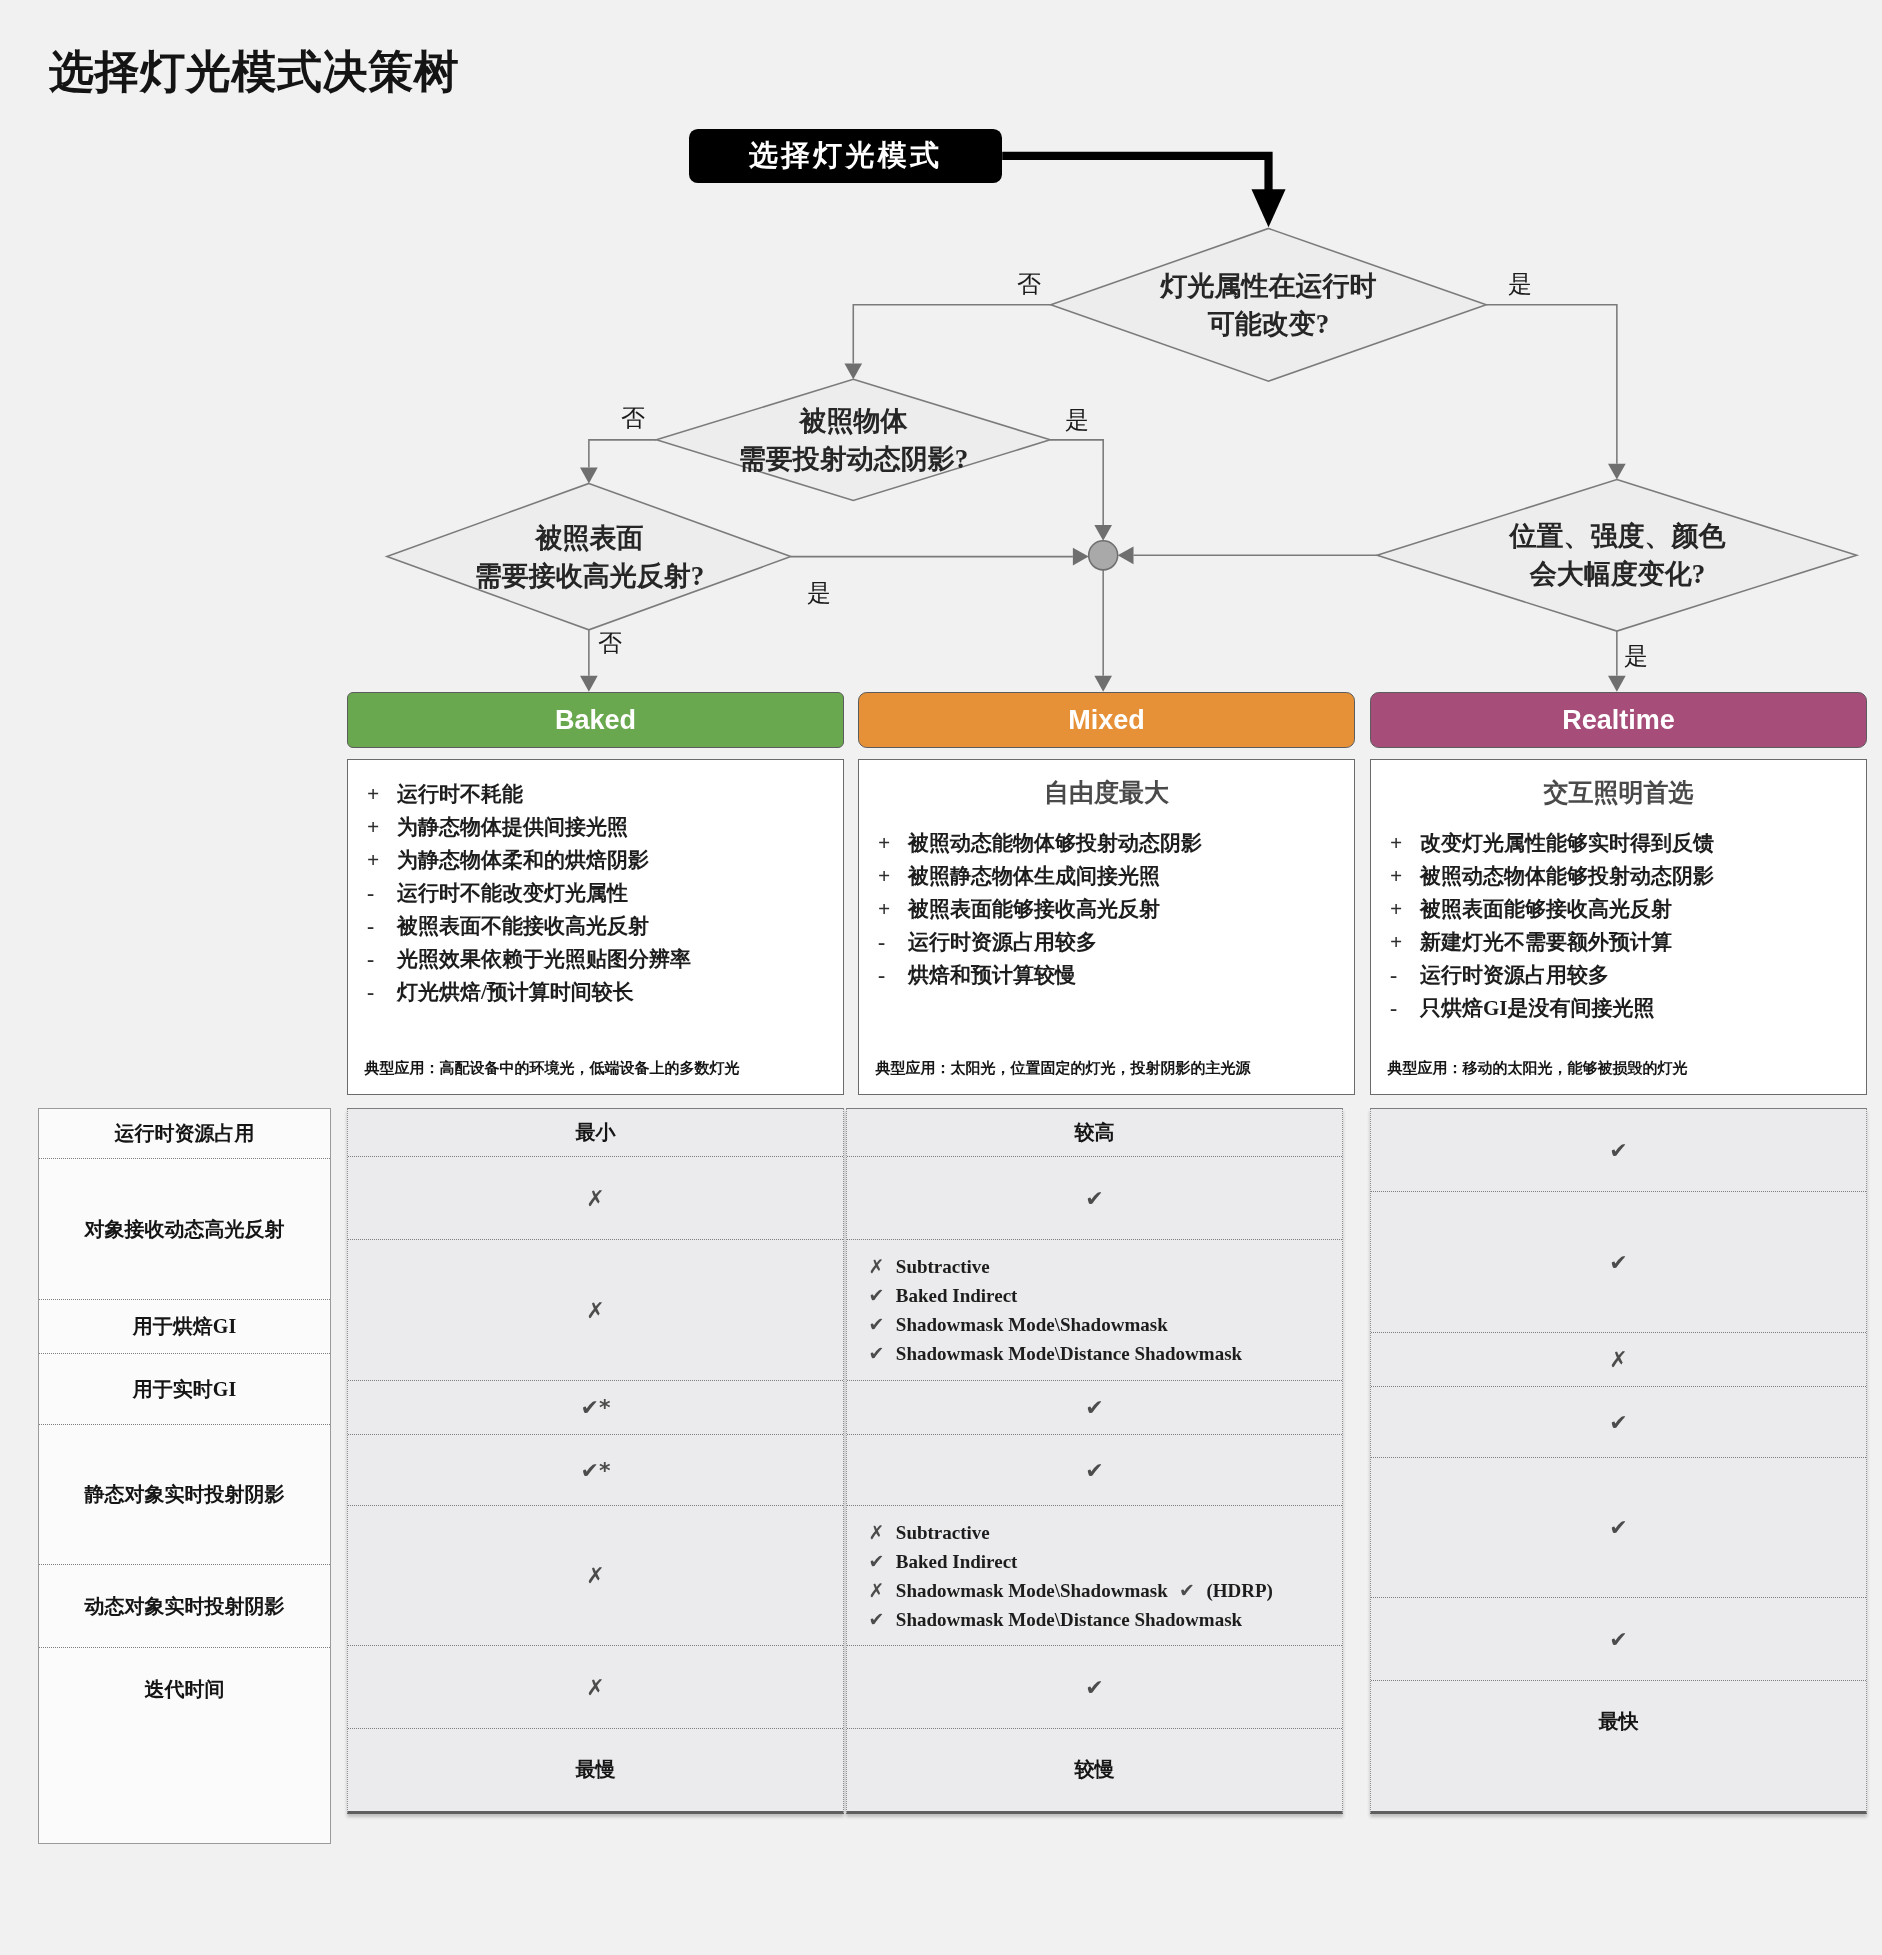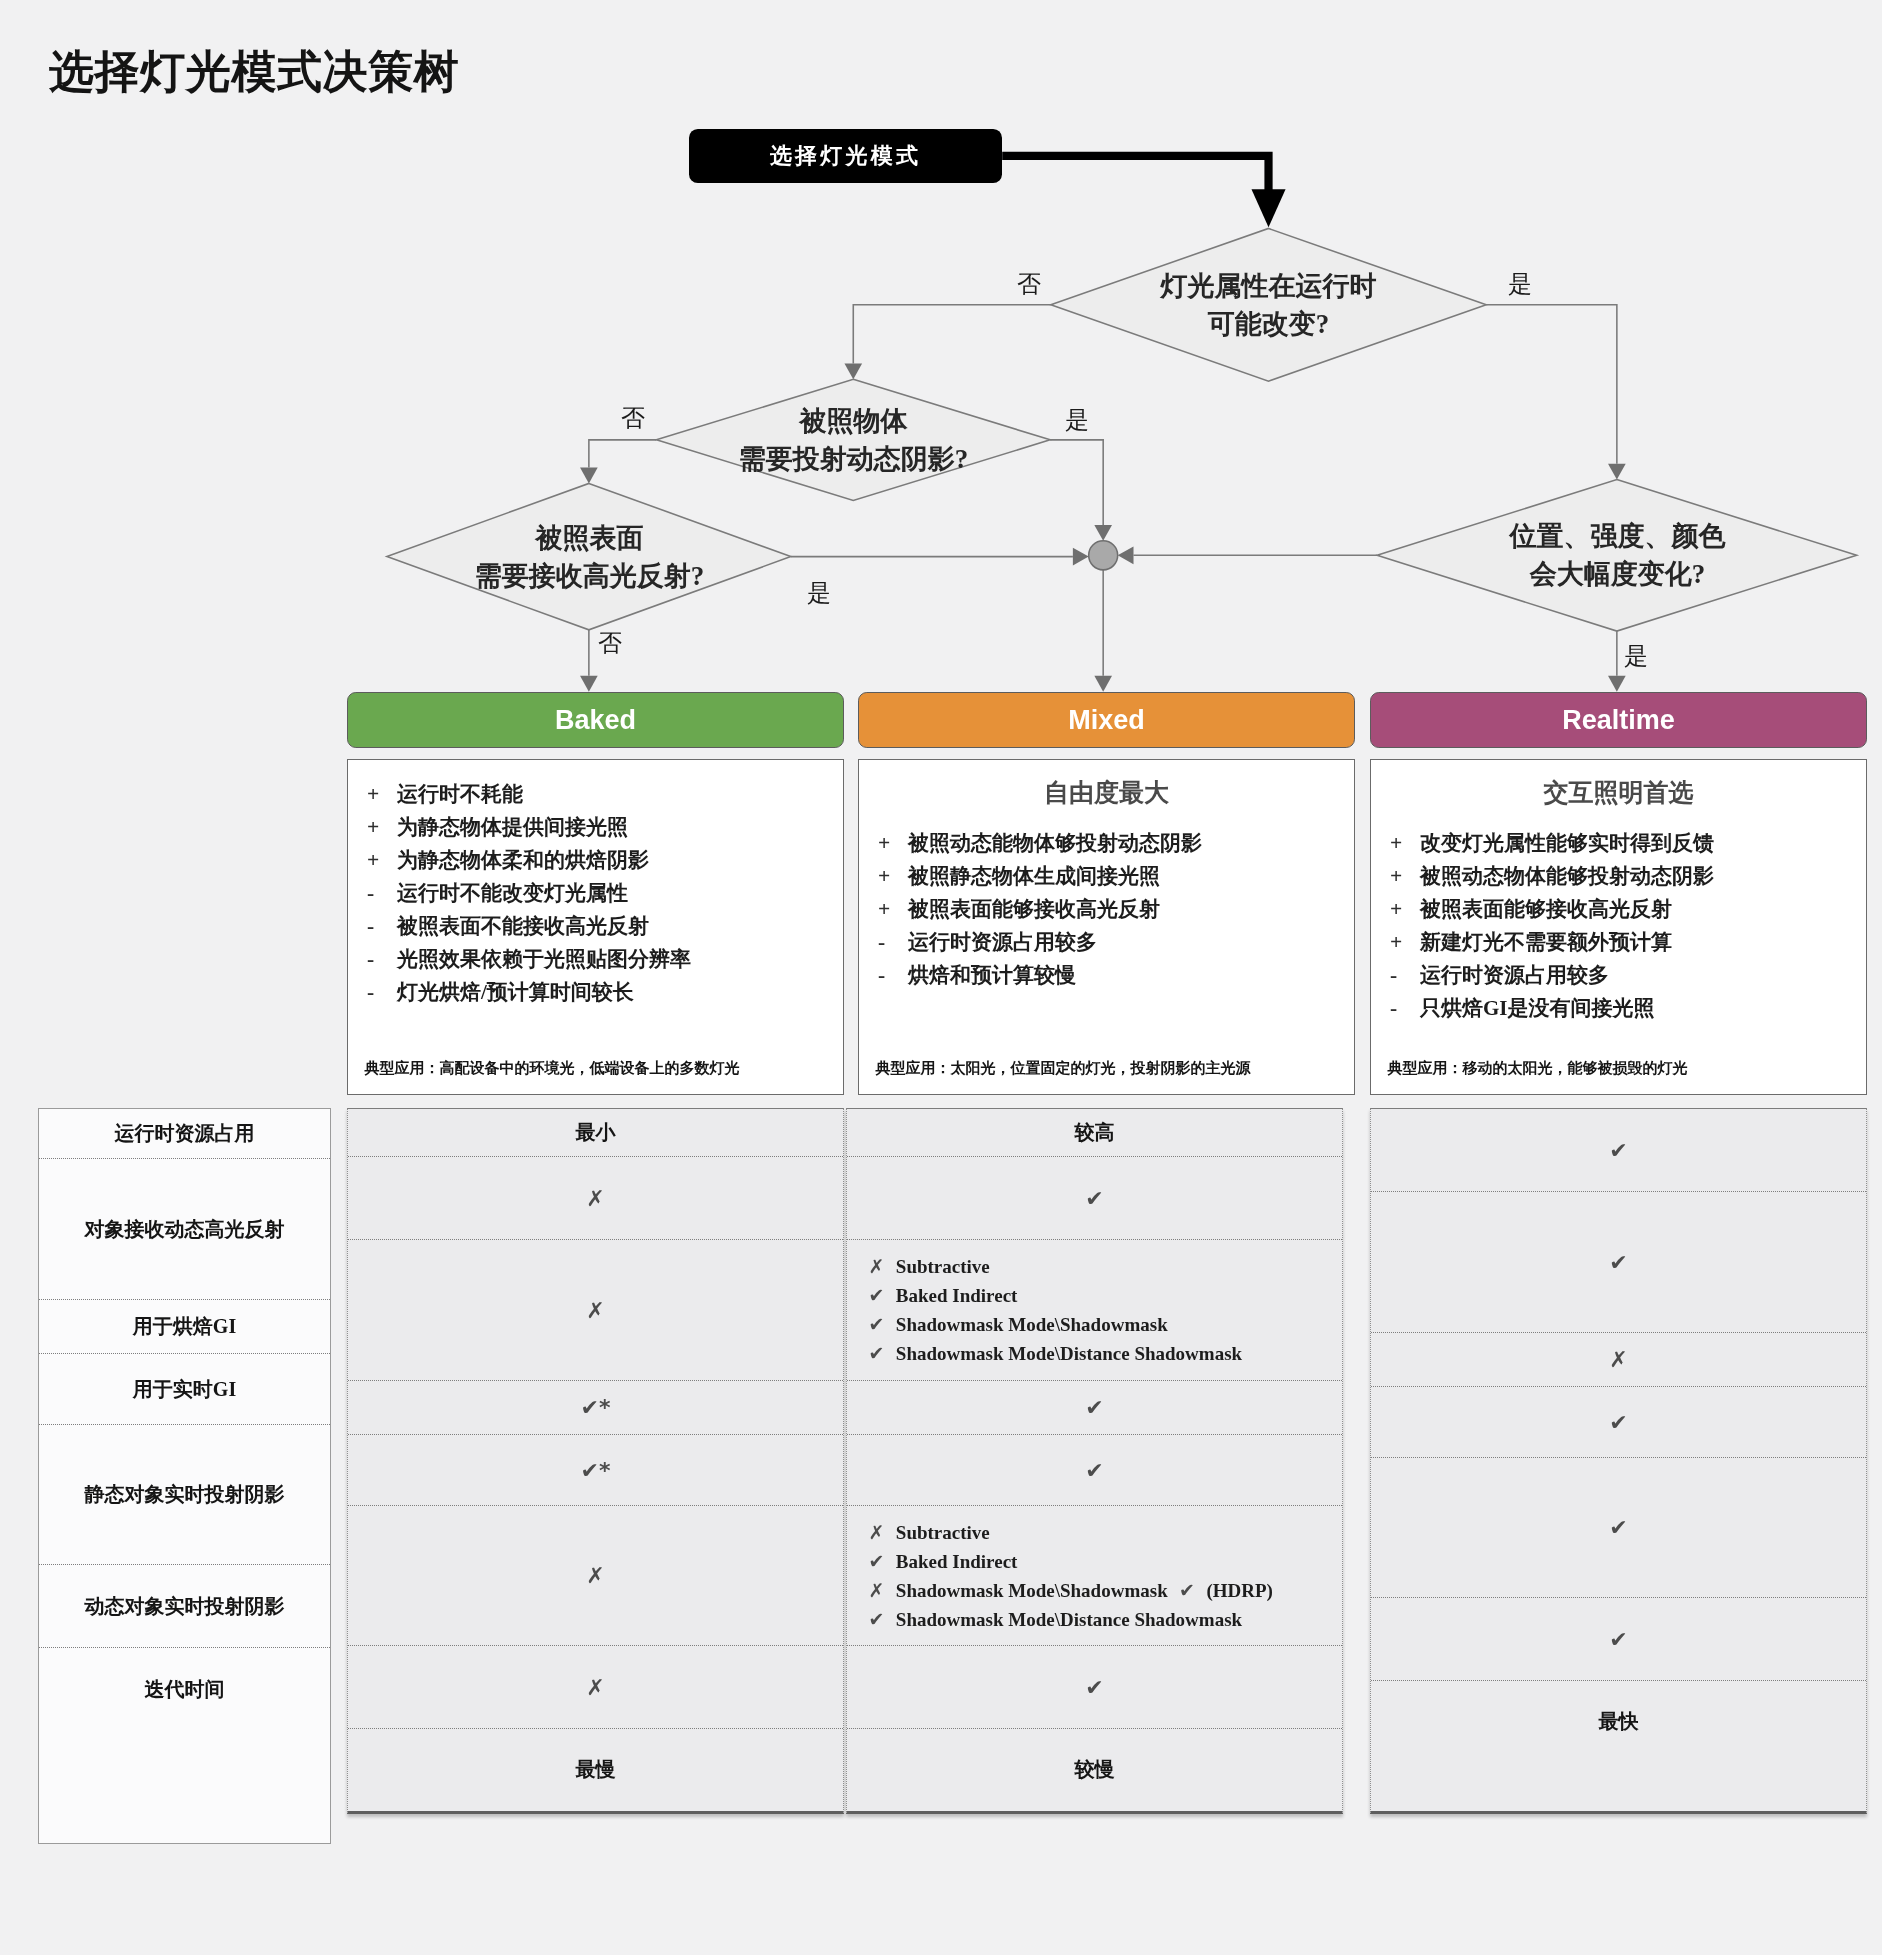--- a/index.html
+++ b/index.html
@@ -3,21 +3,21 @@
 <meta charset="utf-8">
 <style>
   html,body{margin:0;padding:0;background:#e9e9ea;}
   .canvas{position:relative;width:1882px;height:1955px;background:#f1f1f2;
           font-family:"Liberation Serif","DejaVu Serif",serif;overflow:hidden;}
   .page-title{position:absolute;left:49px;top:42px;margin:0;font-size:45px;font-weight:900;
               color:#141414;letter-spacing:0.6px;}
   svg.flow{position:absolute;left:0;top:0;pointer-events:none;}
   .start{position:absolute;left:689px;top:129px;width:313px;height:54px;background:#000;
          border-radius:8.8px;display:flex;align-items:center;justify-content:center;
-         color:#fff;font-size:22px;font-weight:bold;letter-spacing:3.2px;}
+         color:#fff;font-size:29px;font-weight:bold;letter-spacing:3.2px;}
   .dtext{position:absolute;display:flex;flex-direction:column;align-items:center;justify-content:center;
          text-align:center;font-weight:bold;font-size:27px;color:#262626;line-height:1.42;}
   .elabel{position:absolute;font-size:24px;color:#1b1b1b;transform:translate(-50%,-50%);}
   .hdr{position:absolute;top:692px;height:56px;width:497px;border-radius:8.8px;border:1.3px solid #5c5c5c;
        display:flex;align-items:center;justify-content:center;color:#fff;box-sizing:border-box;
        font-family:"Liberation Sans","DejaVu Sans",sans-serif;font-size:27px;font-weight:600;}
   .desc{position:absolute;top:759px;width:497px;height:336px;background:#fff;border:1.3px solid #6b6b6b;
         box-sizing:border-box;}
   .dtitle{margin-top:16.4px;text-align:center;font-size:25px;font-weight:bold;color:#4a4a4a;}
   .plist{list-style:none;margin:17.7px 11.4px 0 19px;padding:0;}
@@ -105,21 +105,21 @@
   </div>
 
   <span class="elabel" style="left:1029px;top:284px;">否</span>
   <span class="elabel" style="left:1520px;top:284px;">是</span>
   <span class="elabel" style="left:633px;top:418px;">否</span>
   <span class="elabel" style="left:1077px;top:420px;">是</span>
   <span class="elabel" style="left:819px;top:593px;">是</span>
   <span class="elabel" style="left:610px;top:643px;">否</span>
   <span class="elabel" style="left:1636px;top:656px;">是</span>
 
-  <div class="hdr" style="left: 347px; background-color: rgb(106, 168, 79);">
+  <div class="hdr" style="left: 347px; background-color: rgb(106, 168, 79); border-radius: 6px;">
     <span>Baked</span>
   </div>
   <div class="hdr" style="left: 858px; background-color: rgb(230, 145, 56);">
     <span>Mixed</span>
   </div>
   <div class="hdr" style="left: 1370px; background-color: rgb(166, 77, 121);">
     <span>Realtime</span>
   </div>
 
   <div class="desc" style="left:347px;">

